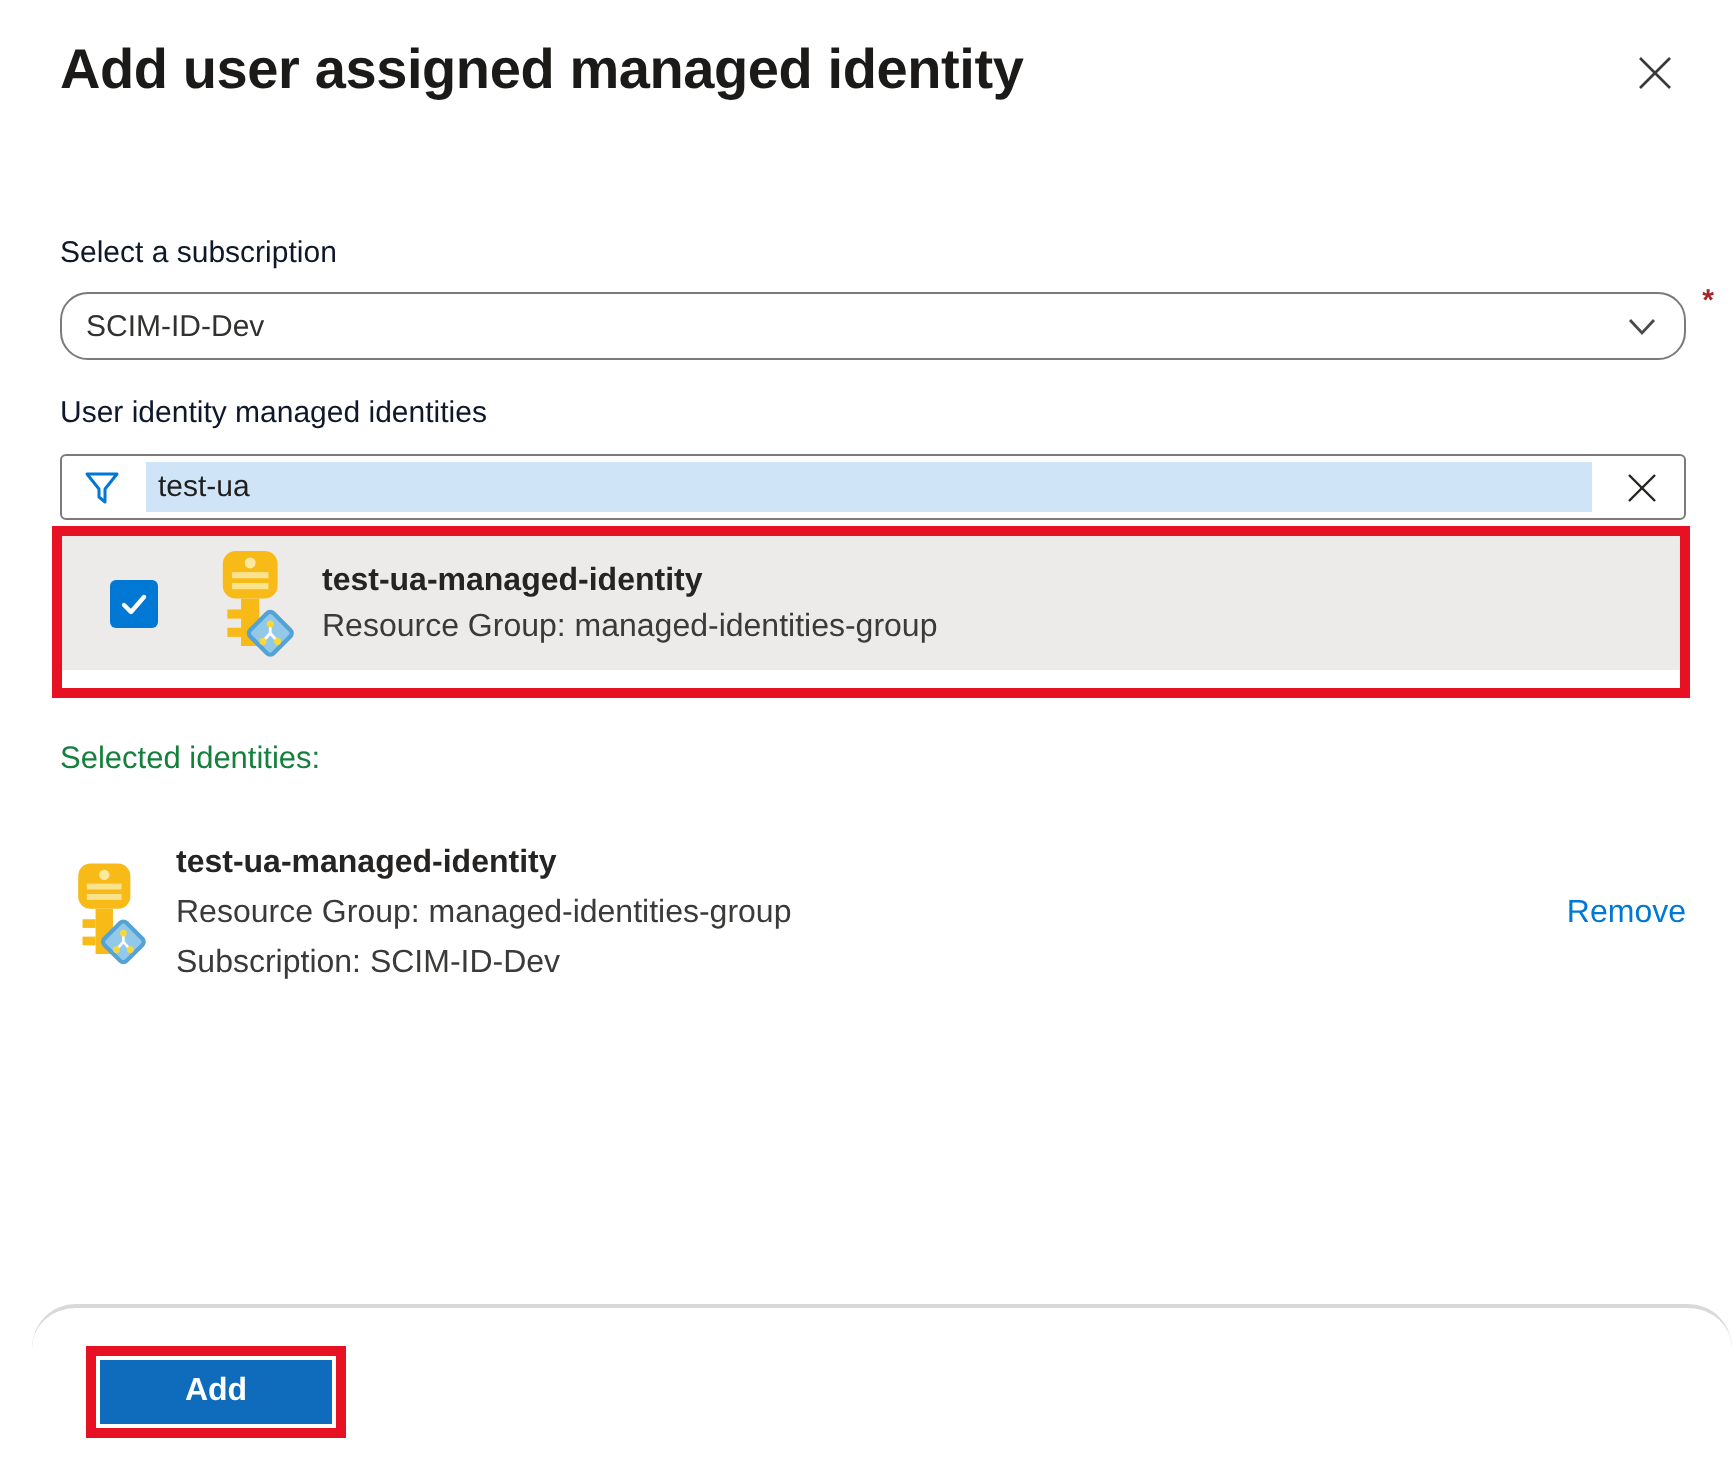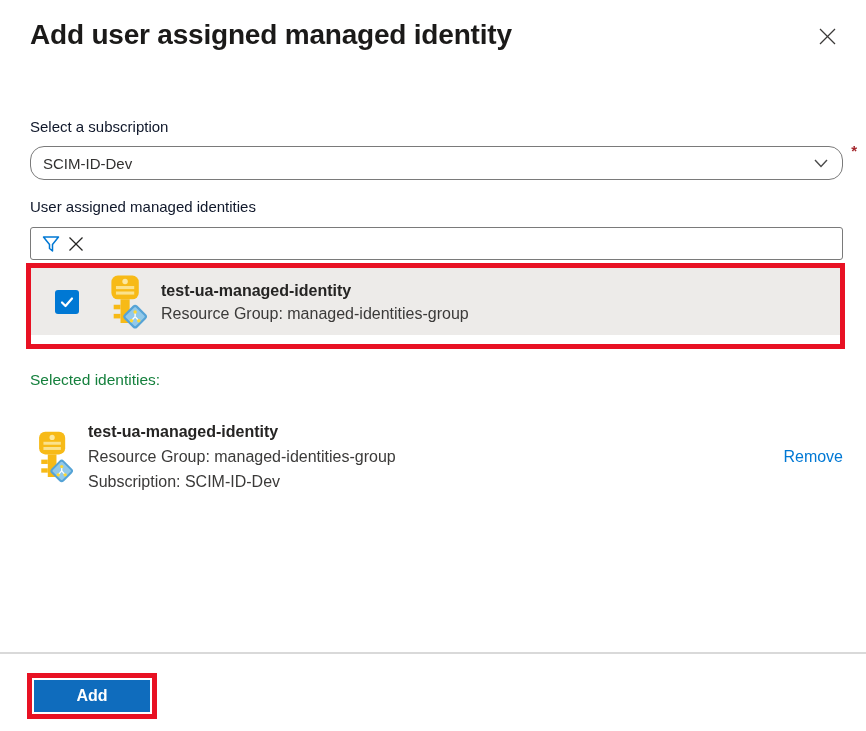--- a/index.html
+++ b/index.html
@@ -46,22 +46,22 @@
 
   .selected-row { margin-top:29px; display:flex; align-items:center; }
   .mi-icon-sm { width:40px; height:56px; margin-left:3px; flex:none; }
   .sel-text { margin-left:15px; }
   .sel-text .line { font-size:16px; line-height:25px; color:#3b3a39; }
   .sel-text .line.name { font-weight:700; color:#252423; }
   .remove-link { margin-left:auto; font-size:16px; color:#0078d4;
                  text-decoration:none; cursor:pointer; }
 
   
-  .footer { position:absolute; left:0; right:0; bottom:0; height:79px; background:#fff;
-            border-top:2px solid #d9d9d9; }
+  .footer { position:absolute; left:16px; right:0; bottom:0; height:79px; background:#fff;
+            border-top:2px solid #d9d9d9;border-radius:22px; }
   .add-highlight { position:absolute; left:27px; top:19px; border:5px solid #e81123;
                    padding:2px; background:#fff; }
   .add-btn { display:block; width:116px; height:32px; background:#0f6cbd; color:#fff;
              border:1px solid #0f6cbd; font-family:"Liberation Sans", sans-serif;
              font-size:16px; font-weight:700; cursor:pointer; }
 
   svg { display:block; }
 </style>
 </head>
 <body>
@@ -108,26 +108,27 @@
     <div class="dropdown-wrap">
       <div class="dropdown">
         <span class="dropdown-value">SCIM-ID-Dev</span>
         <svg width="18" height="18" viewBox="0 0 18 18">
           <polyline points="3,6 9,12.5 15,6" fill="none" stroke="#4a4a4a" stroke-width="1.4"></polyline>
         </svg>
       </div>
       <span class="required">*</span>
     </div>
 
-    <div class="field-label lbl-identities">User assigned managed identities</div>
+    <div class="field-label lbl-identities">User identity managed identities</div>
 
     <div class="filter-input">
       <svg width="20" height="20" viewBox="0 0 20 20">
         <path d="M2.5 3 H17.5 L11.5 10.5 V17 L8.5 14.5 V10.5 Z" fill="none" stroke="#0078d4" stroke-width="1.5" stroke-linejoin="round"></path>
       </svg>
+      <span class="filter-selection">test-ua</span>
       <button class="clear-btn">
         <svg width="18" height="18" viewBox="0 0 18 18">
           <line x1="2.5" y1="2.5" x2="15.5" y2="15.5" stroke="#252423" stroke-width="1.2"></line>
           <line x1="15.5" y1="2.5" x2="2.5" y2="15.5" stroke="#252423" stroke-width="1.2"></line>
         </svg>
       </button>
     </div>
 
     <div class="result-highlight">
       <div class="result-row">

